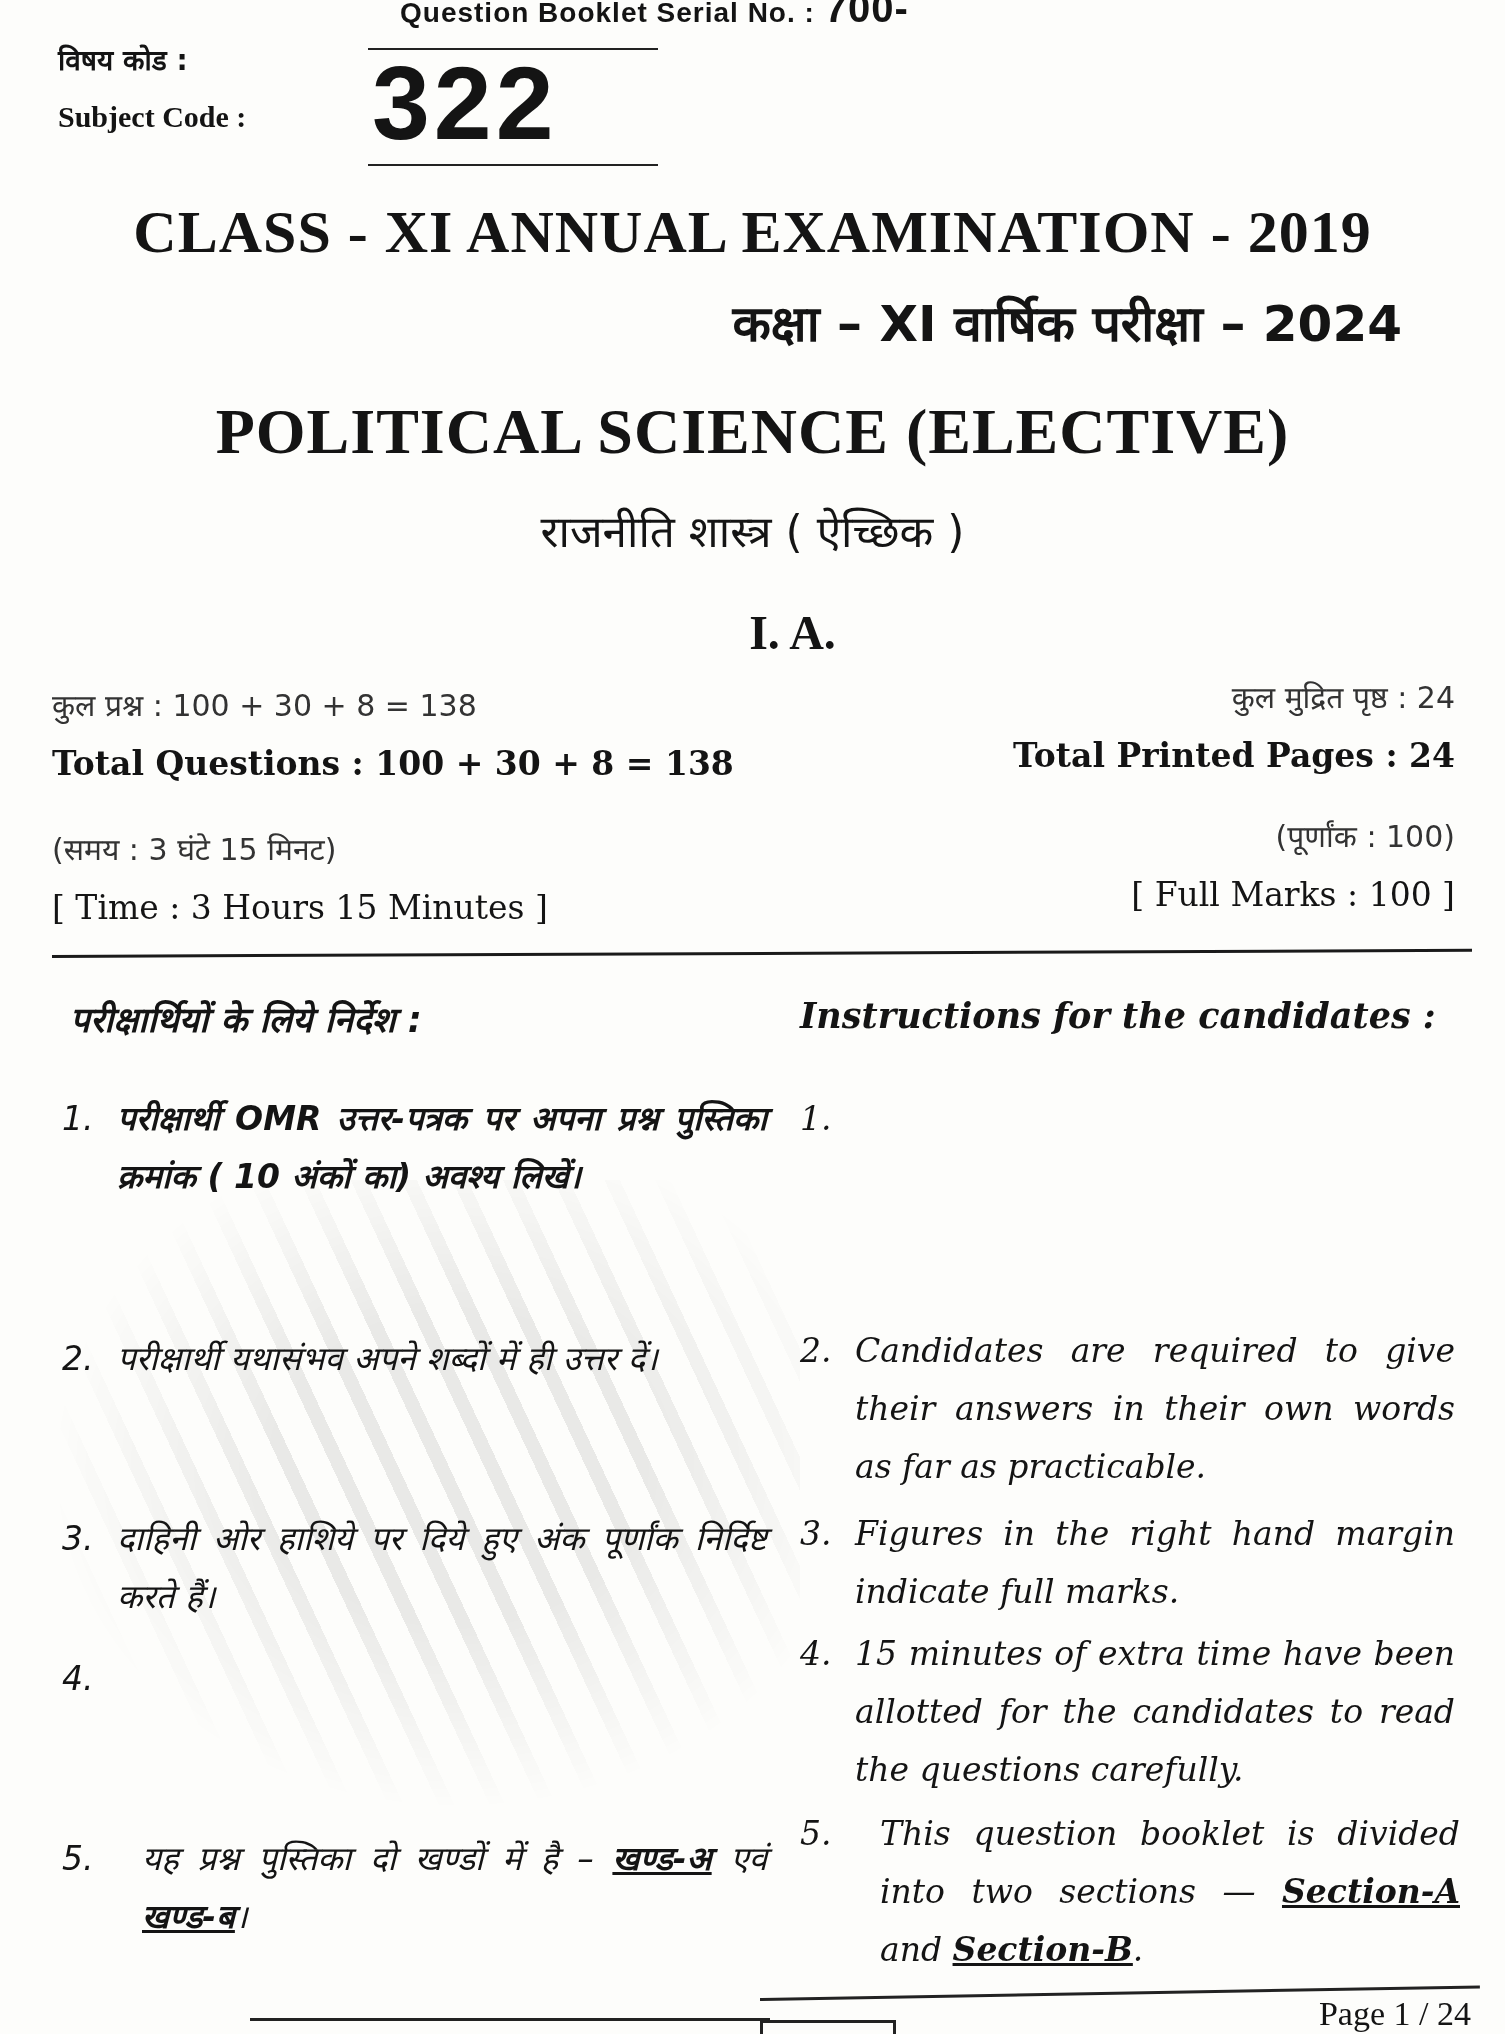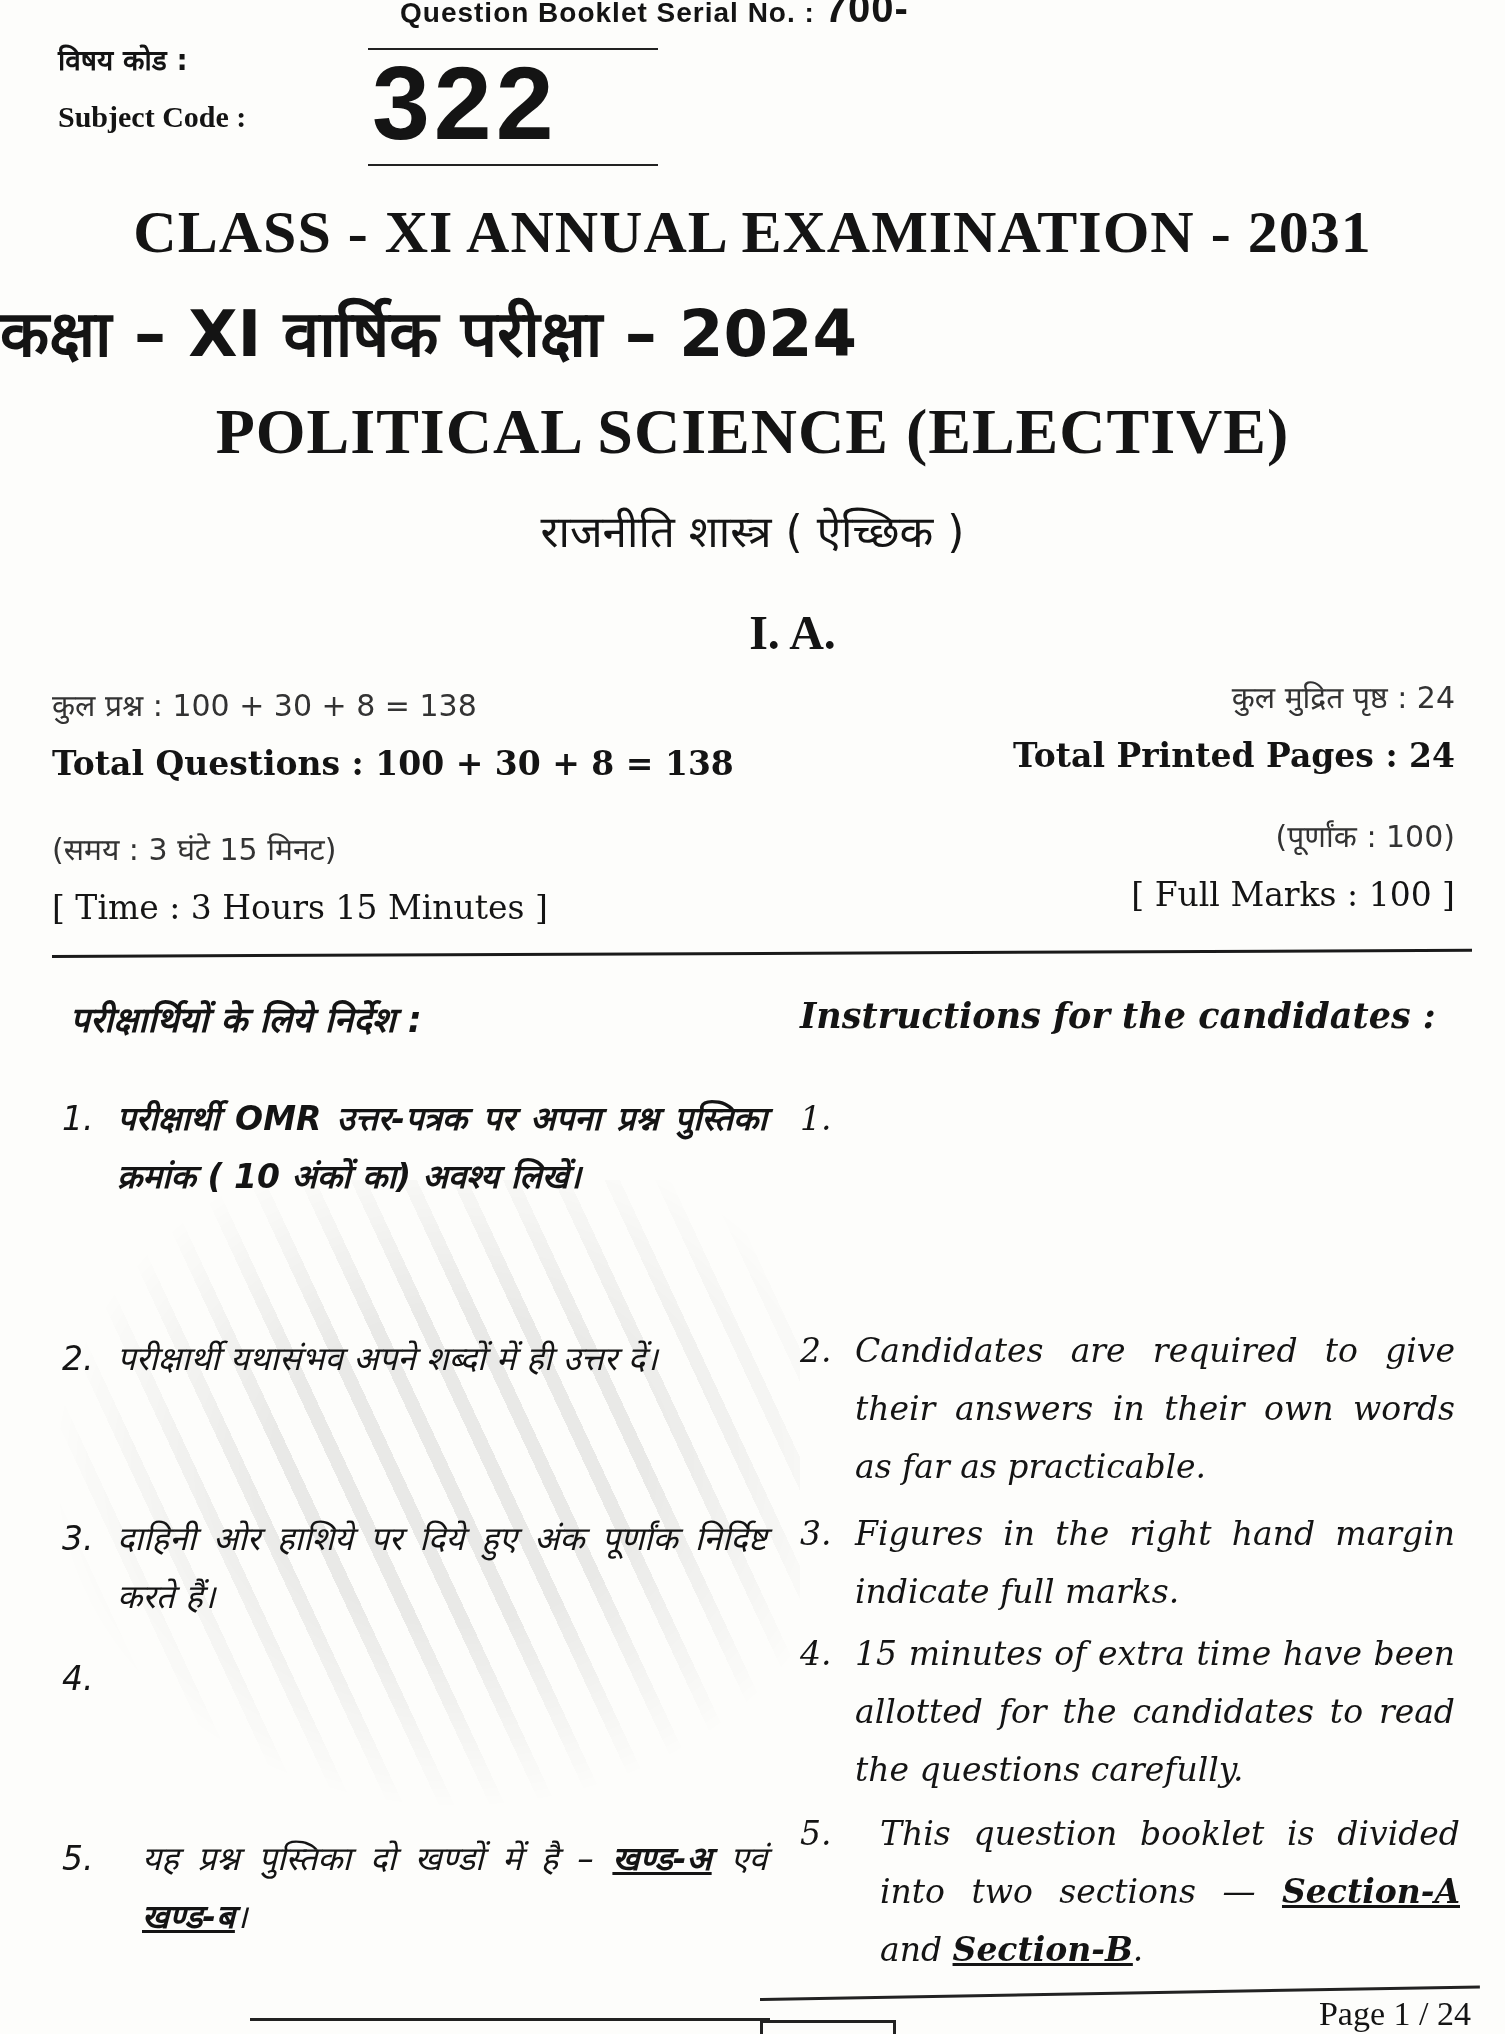--- a/index.html
+++ b/index.html
@@ -9,21 +9,21 @@
     font-family:"DejaVu Serif", serif;
   }
   .abs { position:absolute; }
   .serial-header { left:400px; top:-14px; font-family:"Liberation Sans", sans-serif; font-weight:bold; font-size:28px; letter-spacing:1px; white-space:nowrap; }
   .serial-header .sv { font-size:40px; margin-left:10px; }
   .code-hi { left:58px; top:40px; font-family:"DejaVu Sans", sans-serif; font-weight:bold; font-size:28px; }
   .code-en { left:58px; top:100px; font-family:Liberation Serif, serif; font-weight:bold; font-size:30px; }
   .code-line { left:368px; width:290px; height:2px; background:#222; }
   .code-num { left:372px; top:48px; font-family:"Liberation Sans", sans-serif; font-weight:bold; font-size:104px; line-height:110px; letter-spacing:4px; }
   .title1 { left:0; width:1505px; top:198px; text-align:center; font-family:"Liberation Serif", serif; font-weight:bold; font-size:60px; letter-spacing:1px; }
-  .title2 { left:0; width:1402px; top:288px; text-align:left; font-family:"DejaVu Sans", sans-serif; font-weight:bold; font-size:64px; }
+  .title2 { left:0; width:1402px; top:288px; text-align:right; font-family:"DejaVu Sans", sans-serif; font-weight:bold; font-size:50px; }
   .subj1 { left:0; width:1505px; top:395px; text-align:center; font-family:"Liberation Serif", serif; font-weight:bold; font-size:64px; letter-spacing:1px; }
   .subj2 { left:0; width:1505px; top:500px; text-align:center; font-family:"DejaVu Sans", sans-serif; font-size:44px; }
   .ia { left:0; width:1505px; top:605px; text-align:center; font-family:"Liberation Serif", serif; font-weight:bold; font-size:48px;padding-left:40px; }
   .meta { font-size:33px; white-space:nowrap; }
   .meta-l { left:52px;text-align:right; }
   .meta-r { right:50px; text-align:right; }
   .bold { font-weight:bold; }
   .hi { font-family:"DejaVu Sans", sans-serif; font-size:30px; color:#333; }
   .divider { left:52px; width:1420px; top:955px; height:3px; background:#1a1a1a; transform:rotate(-0.25deg); transform-origin:left; }
   .col-head { top:995px; font-size:35px; font-style:italic; font-weight:bold; }
@@ -56,21 +56,21 @@
 <div class="abs serial-header">
   <span>Question Booklet Serial No. :</span><span class="sv">700-</span>
 </div>
 
 <div class="abs code-hi">विषय कोड :</div>
 <div class="abs code-en">Subject Code :</div>
 <div class="abs code-line" style="top:48px"></div>
 <div class="abs code-num">322</div>
 <div class="abs code-line" style="top:164px"></div>
 
-<div class="abs title1">CLASS - XI ANNUAL EXAMINATION - 2031</div>
+<div class="abs title1">CLASS - XI ANNUAL EXAMINATION - 2019</div>
 <div class="abs title2">कक्षा – XI वार्षिक परीक्षा – 2024</div>
 <div class="abs subj1">POLITICAL SCIENCE (ELECTIVE)</div>
 <div class="abs subj2">राजनीति शास्त्र ( ऐच्छिक )</div>
 <div class="abs ia">I. A.</div>
 
 <div class="abs meta meta-l hi" style="top:684px">कुल प्रश्न : 100 + 30 + 8 = 138</div>
 <div class="abs meta meta-l bold" style="top:744px">Total Questions : 100 + 30 + 8 = 138</div>
 <div class="abs meta meta-r hi" style="top:676px">कुल मुद्रित पृष्ठ : 24</div>
 <div class="abs meta meta-r bold" style="top:736px">Total Printed Pages : 24</div>
 <div class="abs meta meta-l hi" style="top:828px">(समय : 3 घंटे 15 मिनट)</div>

